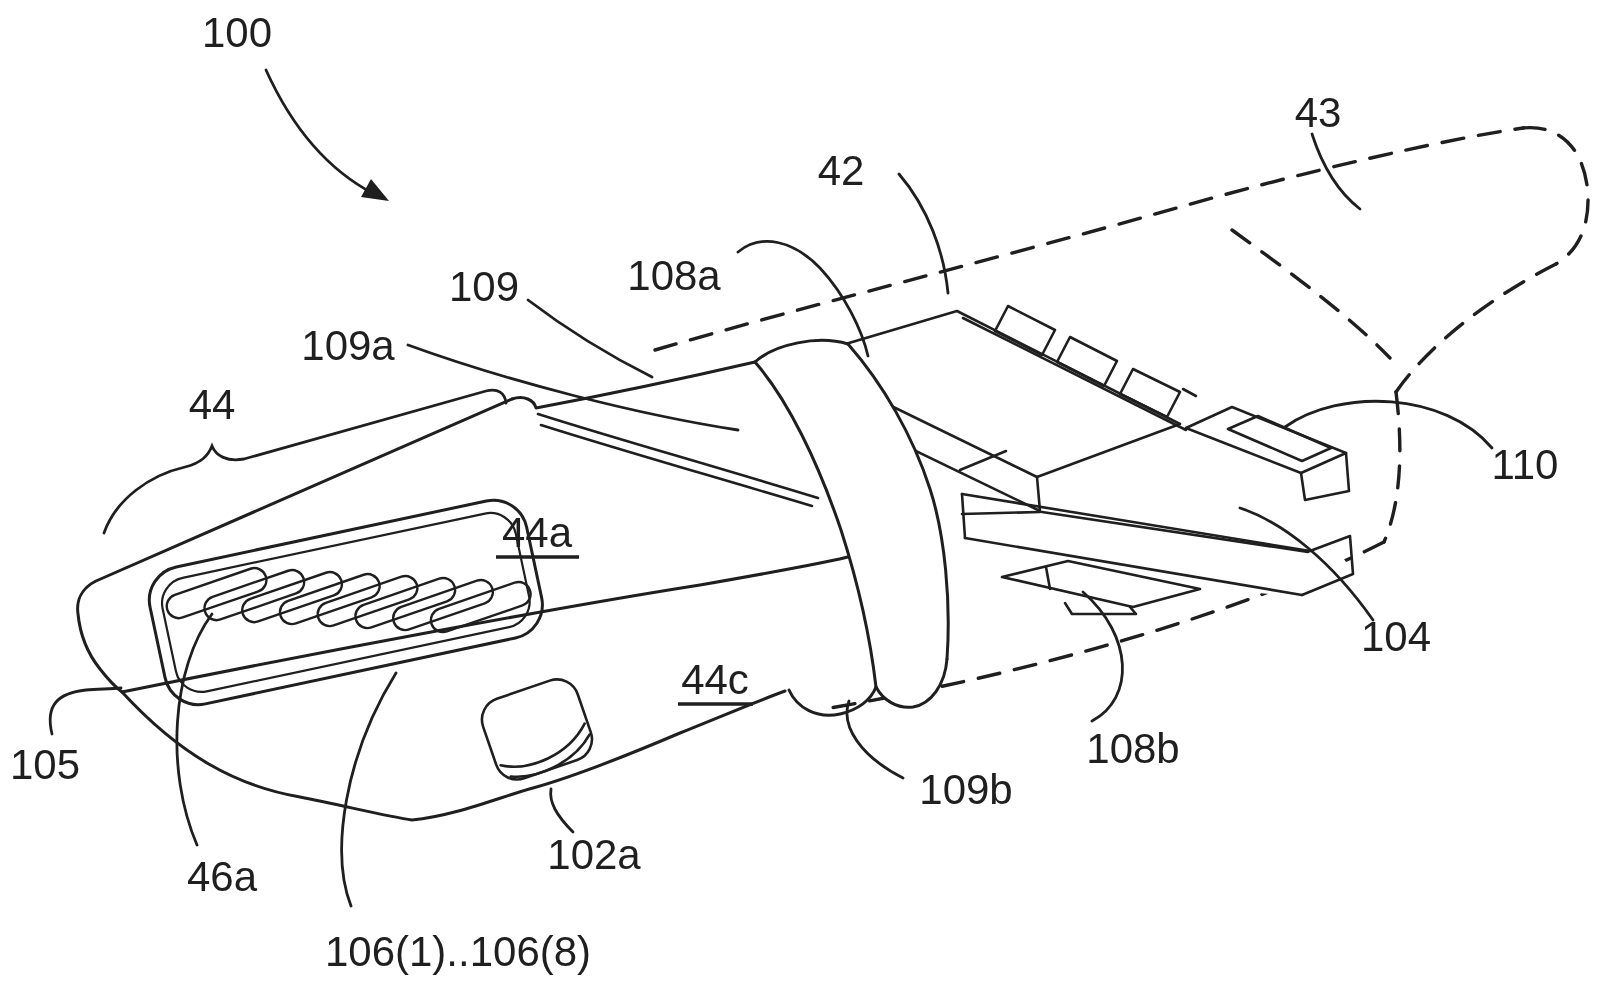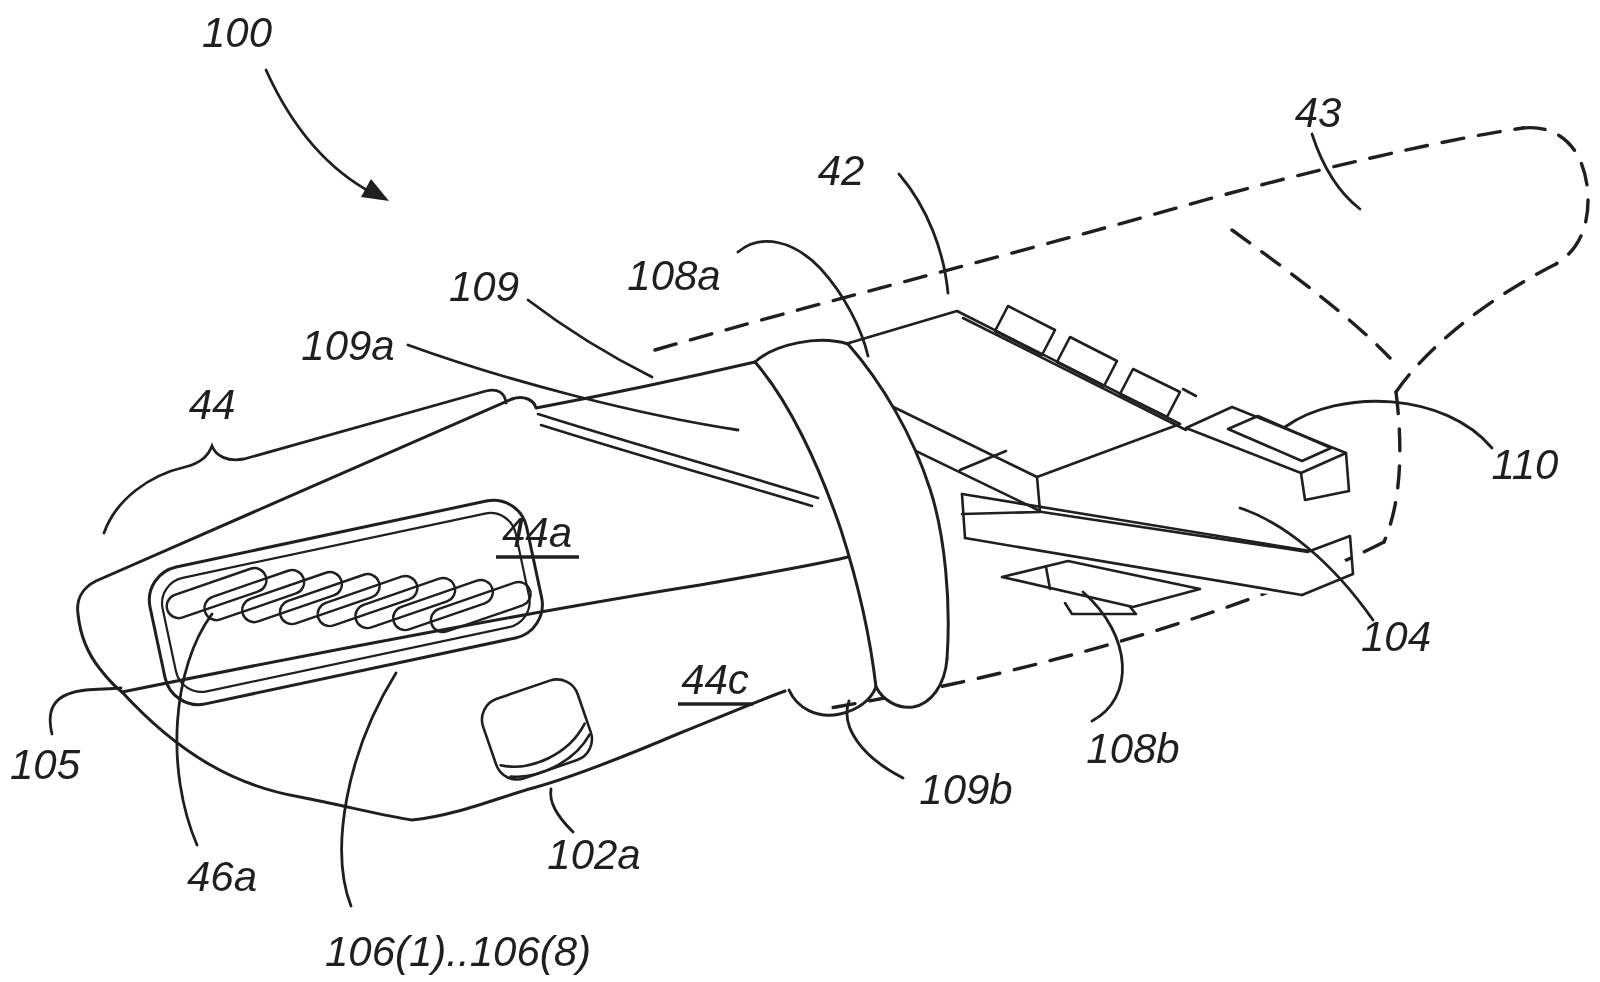--- a/index.html
+++ b/index.html
@@ -1,18 +1,18 @@
 <!DOCTYPE html>
 <html><head>
 <meta charset="utf-8">
 <title>Figure</title>
 <style>
   html,body{margin:0;padding:0;background:#ffffff;}
   .fig{position:relative;width:1600px;height:982px;background:#ffffff;overflow:hidden;
-       font-family:"Liberation Sans",sans-serif;font-style:italic;}
+       font-family:"Liberation Sans",sans-serif;}
   svg{display:block;}
   .ref{font-family:"Liberation Sans",sans-serif;font-size:42px;fill:#1f1f1f;}
   .ln{fill:none;stroke:#1f1f1f;stroke-width:3;stroke-linecap:round;stroke-linejoin:round;}
   .ln2{fill:none;stroke:#1f1f1f;stroke-width:2.6;stroke-linecap:round;stroke-linejoin:round;}
   .ldr{fill:none;stroke:#1f1f1f;stroke-width:2.8;stroke-linecap:round;}
   .dash{fill:none;stroke:#1f1f1f;stroke-width:3.4;stroke-linecap:round;
         stroke-dasharray:22 15;}
   .wfill{fill:#ffffff;stroke:none;}
 </style>
 </head>

